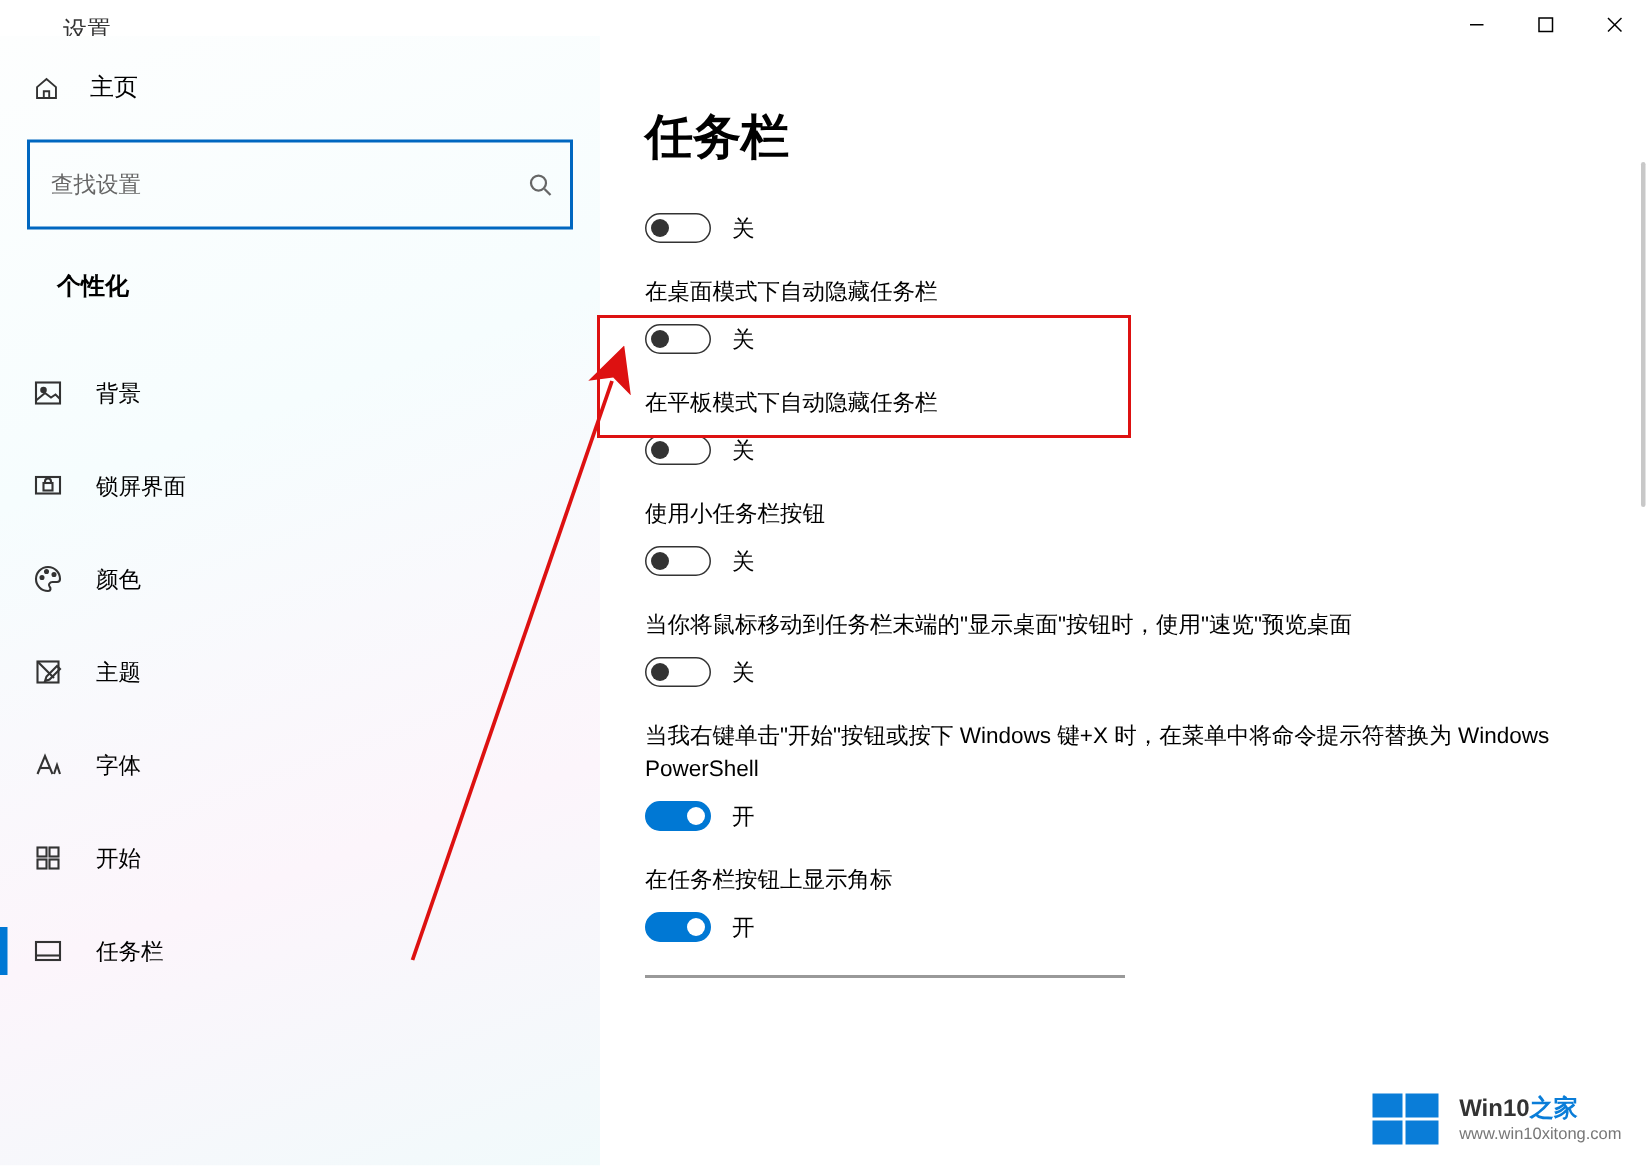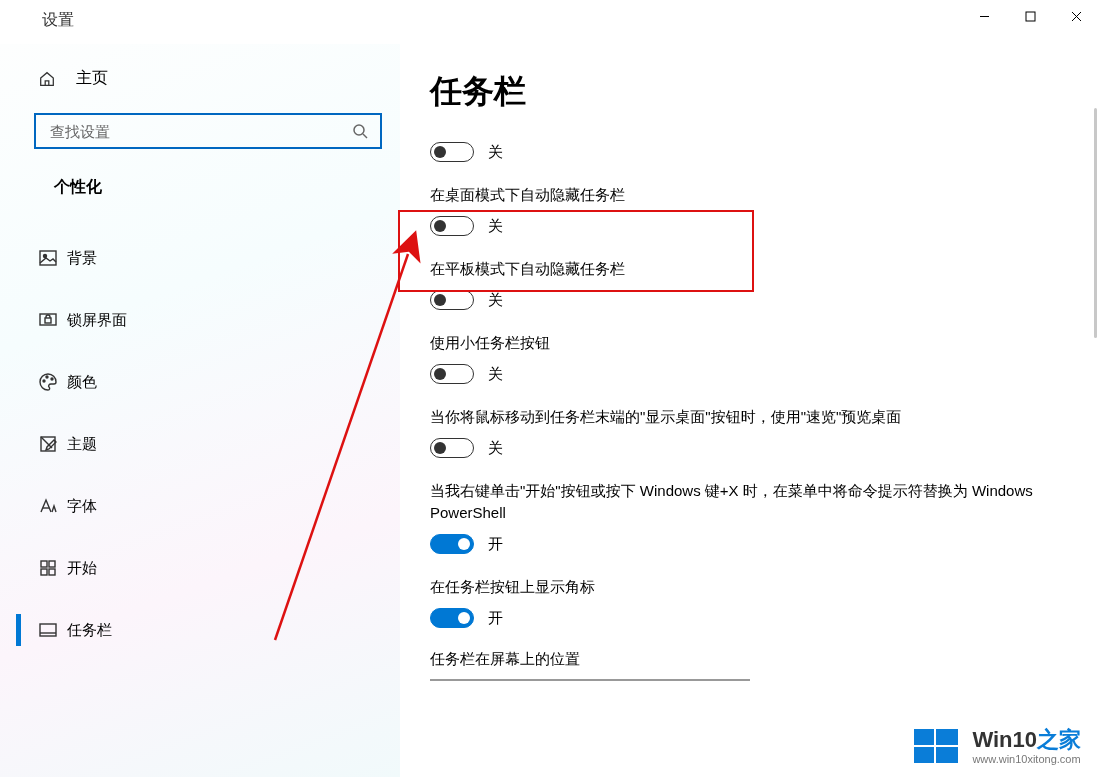--- a/index.html
+++ b/index.html
@@ -26,51 +26,50 @@
     position: absolute; right: 0; top: 0; display: flex;
   }
   .win-btn {
     width: 46px; height: 32px; display:flex; align-items:center; justify-content:center;
     font-family: "Segoe MDL2 Assets", sans-serif; font-size: 11px; color:#000;
   }
   .win-btn svg { stroke:#000; fill:none; }
 
   
   .sidebar {
-    position: absolute; left: 0; top: 44px; width: 400px; bottom: 0;
+    position: absolute; left: 0; top: 24px; width: 400px; bottom: 0;
     background: linear-gradient(160deg,#fdfefe 0%,#f6fdfe 35%,#fcf5fb 70%,#f1fafb 100%);
-    padding-left: 16px;
   }
   .home-row {
     display:flex; align-items:center; gap:20px;
     padding: 24px 0 24px 22px;
     font-size: 16px;
   }
   .home-icon { width:18px; height:18px; }
   .search-box {
     margin: 0 18px 20px 18px;
-    height: 36px;
+    height: 60px;
     border: 2px solid #0067c0;
     display:flex; align-items:center;
     padding: 0 12px;
     color:#666;
   }
   .search-box input {
     flex:1; border:none; outline:none; background:transparent;
     font-size:15px; color:#666;
   }
   .search-box input::placeholder { color:#666; }
   .search-glyph { width:16px; height:16px; stroke:#666; fill:none; stroke-width:1.5; }
 
   .section-head {
     padding: 8px 0 10px 22px; font-size:16px; font-weight:600;margin-left:16px;
   }
   .nav-list { padding-top: 26px; }
   .nav-item {
-    display:flex; align-items:center; gap:9px;
+    display:flex; align-items:center; gap:22px;
     padding: 14px 0 14px 22px;
     font-size:15px;
     position:relative;
     margin-bottom: 14px;
   }
   .nav-item.selected::before {
     content:""; position:absolute; left:0; top:8px; bottom:8px; width:5px; background:#0078d4;
   }
   .nav-icon { width:20px; height:20px; flex-shrink:0; }
   .nav-icon svg { width:20px; height:20px; stroke:#333; fill:none; stroke-width:1.4; }
@@ -118,21 +117,21 @@
     position:absolute; right:18px; bottom:12px;
     display:flex; align-items:center; gap:12px;
   }
   .wm-logo { width:46px; height:36px; position:relative; }
   .wm-logo .sq { position:absolute; width:20px; height:16px; background:#0a7dd8; }
   .wm-logo .sq.s1 { left:0; top:0; }
   .wm-logo .sq.s2 { left:22px; top:0; width:22px; }
   .wm-logo .sq.s3 { left:0; top:18px; }
   .wm-logo .sq.s4 { left:22px; top:18px; width:22px; }
   .wm-text { text-align:left; }
-  .wm-big { font-family:"Segoe UI",sans-serif; font-size:22px; font-weight:600; color:#333; line-height:1; }
+  .wm-big { font-family:"Segoe UI",sans-serif; font-size:16px; font-weight:600; color:#333; line-height:1; }
   .wm-big .cn { color:#0a7dd8; }
   .wm-url { font-size:11px; color:#777; margin-top:2px; }
 </style>
 </head>
 <body>
 
 <div class="window">
 
   <div class="title-bar">
     <div class="app-title">设置</div>
@@ -325,21 +324,20 @@
     <div class="setting">
       <div class="setting-label">在任务栏按钮上显示角标</div>
       <div class="toggle-row">
         <div class="toggle on">
             <div class="knob"></div>
           </div>
         <span class="toggle-state">开</span>
       </div>
     </div>
 
-    <div class="subhead">任务栏在屏幕上的位置</div>
     <div class="hr-sel"></div>
   </div>
 
   <div class="scroll-track"></div>
 
   <div class="annot-box"></div>
   <svg class="annot-arrow" width="1099" height="777">
     <defs>
       <marker id="ah" markerWidth="12" markerHeight="12" refX="2" refY="6" orient="auto">
         <path d="M0,0 L12,6 L0,12 L3,6 Z" fill="#d11"></path>

